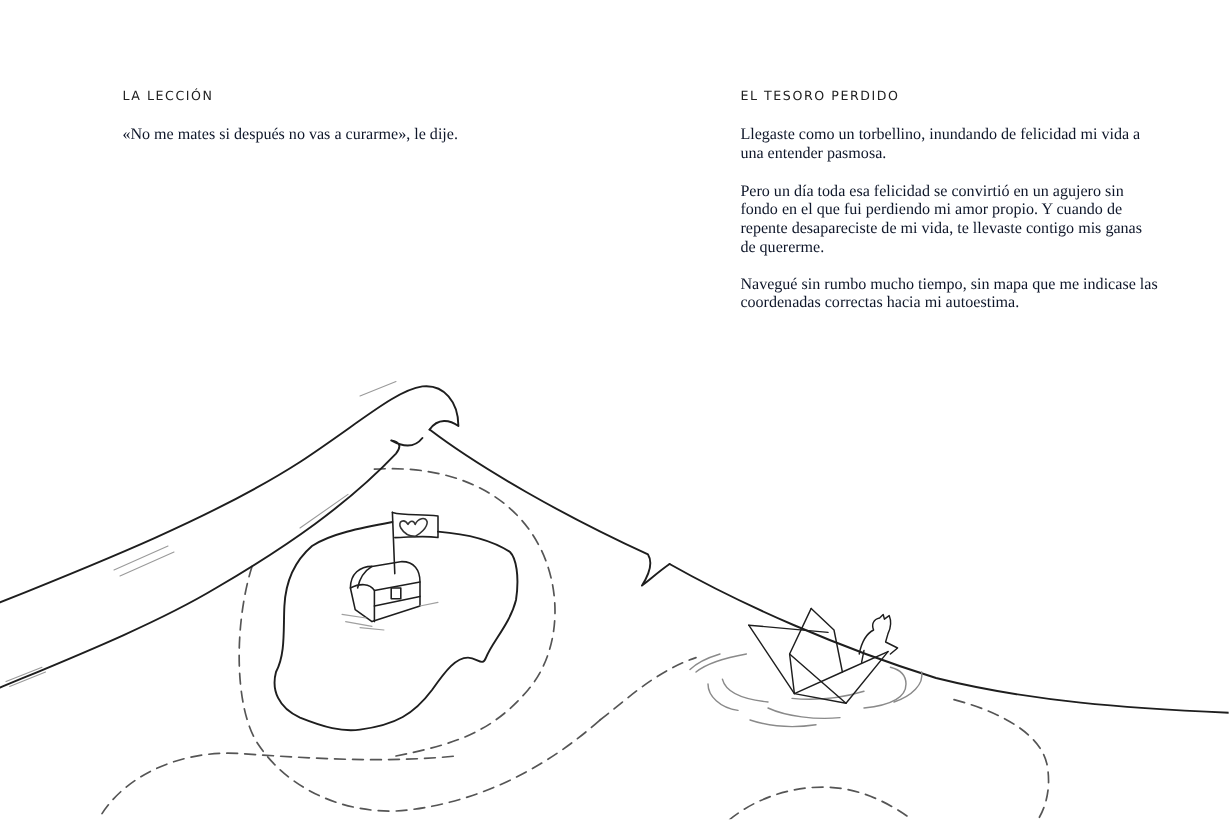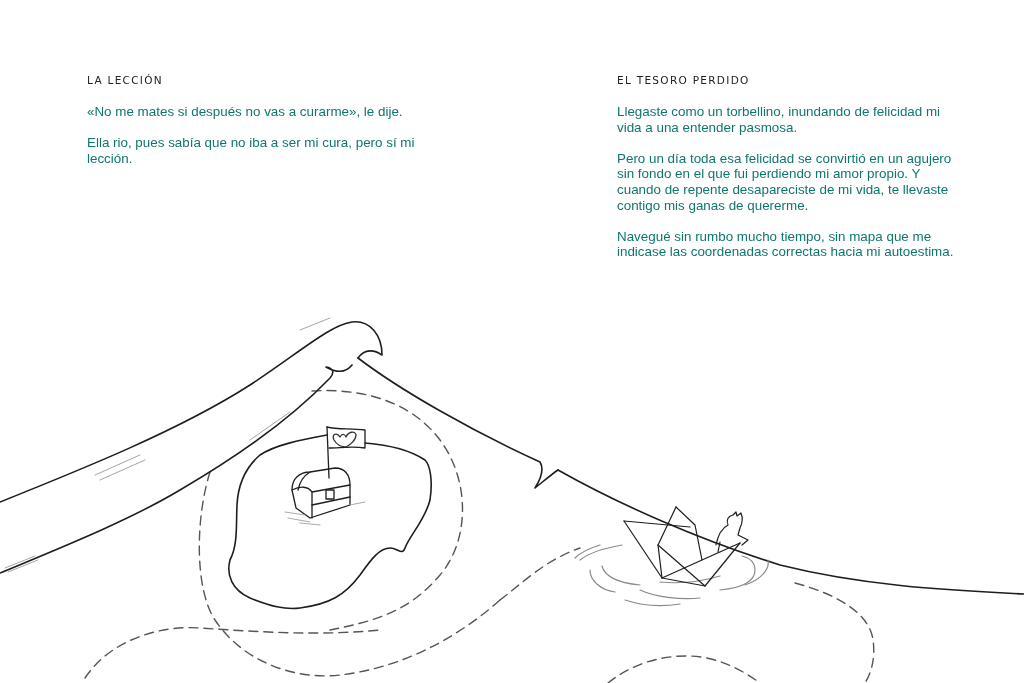--- a/index.html
+++ b/index.html
@@ -21,36 +21,36 @@
       top: 0;
       width: 1024px;
       height: 683px;
       z-index: 0;
     }
     .page {
       position: absolute;
       top: 73px;
       z-index: 1;
     }
-    .page-left { left: 87px; width: 360px; }
+    .page-left { left: 102px; width: 360px; }
     .page-right { left: 617px; width: 350px; }
     .heading {
       font-family: "DejaVu Sans", sans-serif;
       font-size: 10.5px;
       letter-spacing: 1.3px;
       color: #222;
       margin: 0 0 17px 0;
       line-height: 14px;
       font-weight: normal;
     }
     .para {
-      font-family: Liberation Sans, sans-serif;
+      font-family: Liberation Serif, serif;
       font-size: 13.4px;
       line-height: 15.6px;
-      color: #0f766e;
+      color: #0f172a;
       margin: 0 0 15.6px 0;
     }
   </style>
 </head>
 <body>
 
 <div class="spread">
 
   <svg class="illustration" viewBox="0 0 1024 683" xmlns="http://www.w3.org/2000/svg" fill="none" stroke-linecap="round" stroke-linejoin="round">
 
@@ -128,21 +128,20 @@
 
     <g stroke="#1e1e1e" stroke-width="1.2">
       <path d="M716 545 C 718 535, 722 528, 728 525 C 726 520, 728 516, 733 515 L 736 512 L 737 516 L 741 513 C 743 518, 742 524, 740 528 L 738 535 L 748 540 L 742 545"></path>
       <path d="M720 542 L 718 552"></path>
     </g>
   </svg>
 
   <div class="page page-left">
     <h2 class="heading">LA LECCIÓN</h2>
     <p class="para">«No me mates si después no vas a curarme», le dije.</p>
-    <p class="para">Ella rio, pues sabía que no iba a ser mi cura, pero sí mi lección.</p>
   </div>
 
   <div class="page page-right">
     <h2 class="heading">EL TESORO PERDIDO</h2>
     <p class="para">Llegaste como un torbellino, inundando de felicidad mi vida a una entender pasmosa.</p>
     <p class="para">Pero un día toda esa felicidad se convirtió en un agujero sin fondo en el que fui perdiendo mi amor propio. Y cuando de repente desapareciste de mi vida, te llevaste contigo mis ganas de quererme.</p>
     <p class="para">Navegué sin rumbo mucho tiempo, sin mapa que me indicase las coordenadas correctas hacia mi autoestima.</p>
   </div>
 
 </div>

